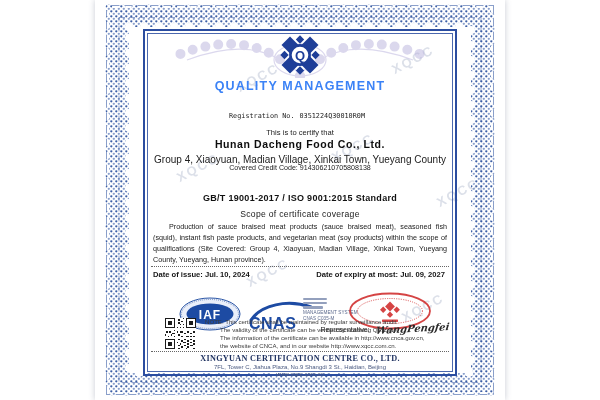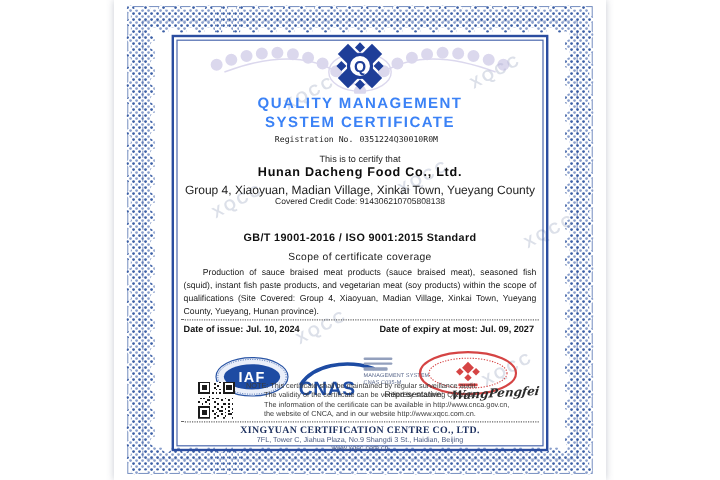--- a/index.html
+++ b/index.html
@@ -102,32 +102,31 @@
           <path d="M6.5,17.8 L10.7,22 L6.5,26.2 L2.3,22 Z"></path>
           <path d="M37.5,17.8 L41.7,22 L37.5,26.2 L33.3,22 Z"></path>
         </g>
         <circle cx="22" cy="22" r="9.6" fill="#ffffff" stroke="#1e3e98" stroke-width="2.6"></circle>
         <text x="22" y="27" text-anchor="middle" font-family="Liberation Sans,sans-serif" font-size="13" font-weight="bold" fill="#1e3e98">Q</text>
       </svg>
     </div>
 
     <div class="abs title">
       <div>QUALITY MANAGEMENT</div>
-      <div>SYSTEM CERTIFICATE</div>
     </div>
 
     <div class="abs reg">
       <span class="lbl">Registration No.</span><span>0351224Q30010R0M</span>
     </div>
 
     <div class="abs intro">This is to certify that</div>
     <div class="abs company">Hunan Dacheng Food Co., Ltd.</div>
     <div class="abs addr">Group 4, Xiaoyuan, Madian Village, Xinkai Town, Yueyang County</div>
     <div class="abs credit">Covered Credit Code: 914306210705808138</div>
-    <div class="abs standard">GB/T 19001-2016 / ISO 9001:2015 Standard</div>
+    <div class="abs standard">GB/T 19001-2017 / ISO 9001:2015 Standard</div>
     <div class="abs scope-h">Scope of certificate coverage</div>
     <div class="abs scope-p">Production of sauce braised meat products (sauce braised meat), seasoned fish (squid), instant fish paste products, and vegetarian meat (soy products) within the scope of qualifications (Site Covered: Group 4, Xiaoyuan, Madian Village, Xinkai Town, Yueyang County, Yueyang, Hunan province).</div>
 
     <hr class="abs rule rule1">
 
     <div class="abs dates">
       <span>
         <span>Date of issue:</span>
         <span>Jul. 10, 2024</span>
       </span>

